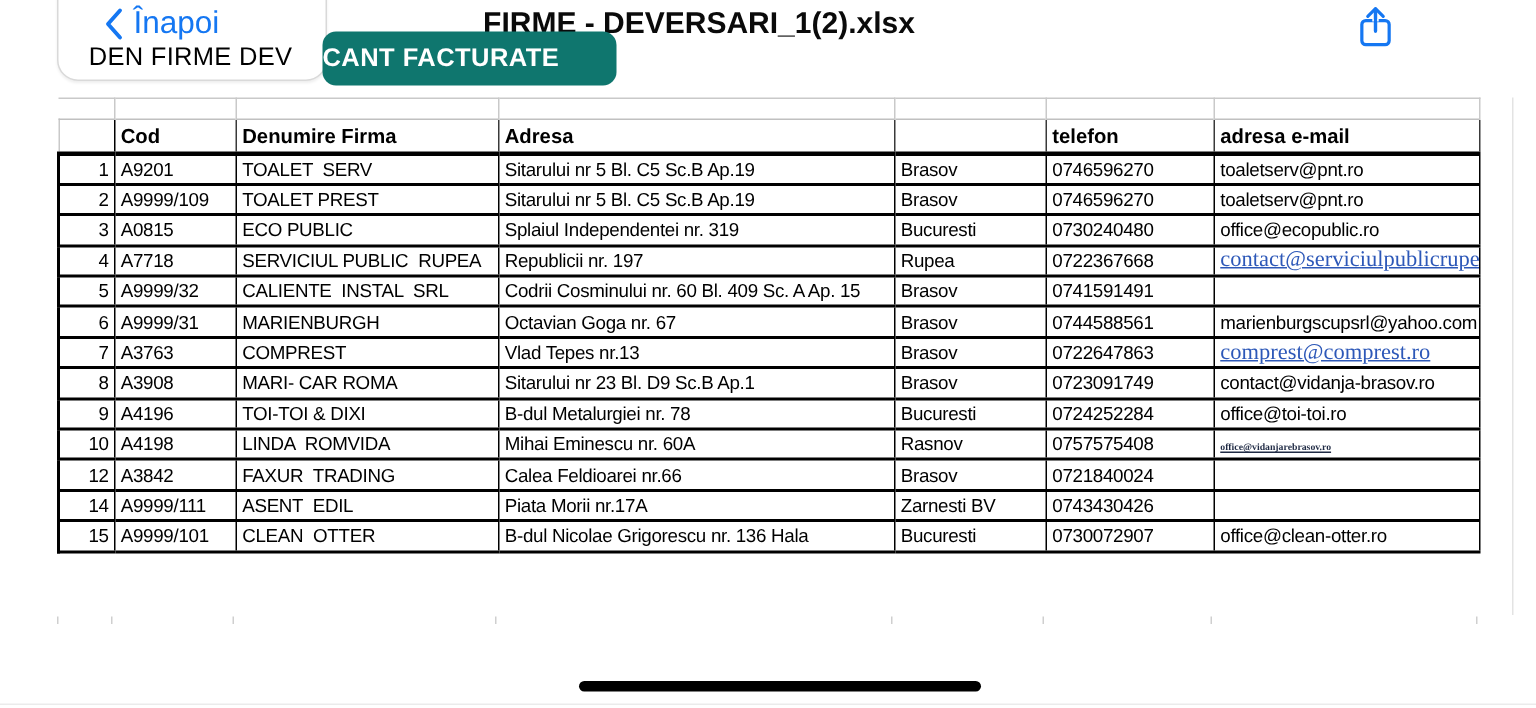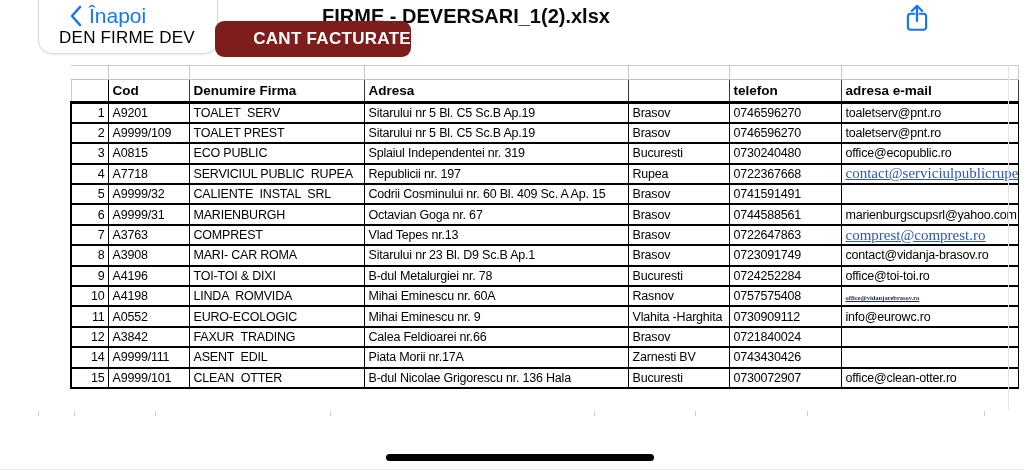--- a/index.html
+++ b/index.html
@@ -20,33 +20,33 @@
     position:absolute; left:38px; top:28px; width:178px; text-align:center;
     font-size:17px; font-weight:normal; color:#000; letter-spacing:.2px; z-index:3;
   }
   .back {
     position:absolute; left:70px; top:3px; height:26px; z-index:4;
     display:flex; align-items:center; gap:7px; color:#1577f2;
     font-size:21px; cursor:default;
   }
   .tab-inactive {
     position:absolute; left:215px; top:21px; width:196px; height:36px;
-    background:#7f1d1d; border-radius:9px; z-index:2;
-    display:flex; align-items:center; justify-content:flex-end;
+    background:#0f766e; border-radius:9px; z-index:2;
+    display:flex; align-items:center; justify-content:flex-start;
     color:#fff; font-size:17px; font-weight:bold; letter-spacing:.3px;
   }
   .doc-title {
     position:absolute; left:0; top:5px; width:836px; text-align:center;
     font-size:20px; font-weight:600; color:#0a0a0a; z-index:1;margin-left:48px;
   }
   .share-btn { position:absolute; left:903px; top:3px; width:32px; height:32px; z-index:4; }
 
   
   .sheet { position:absolute; left:38px; top:65px; }
-  table { border-collapse:collapse; table-layout:fixed; width:947px;margin-left:32px; }
+  table { border-collapse:collapse; table-layout:fixed; width:947px; }
   col.w-num{width:37px} col.w-cod{width:81px} col.w-firma{width:175px}
   col.w-adr{width:264px} col.w-oras{width:101px} col.w-tel{width:112px} col.w-email{width:177px}
 
   tr.spacer { height:14px; }
   tr.spacer td { border-right:1px solid #c9c9c9; border-top:1px solid #c9c9c9; }
 
   tr.head { height:23px; }
   tr.head th {
     border-right:1px solid #3a3a3a; border-top:1px solid #c0c0c0;
     border-bottom:3px solid #000;
@@ -232,29 +232,20 @@
         <tr>
     <td class="c-num"><span>10</span></td>
     <td class="c-cod"><span>A4198</span></td>
     <td class="c-firma"><span>LINDA  ROMVIDA</span></td>
     <td class="c-adr"><span>Mihai Eminescu nr. 60A</span></td>
     <td class="c-oras"><span>Rasnov</span></td>
     <td class="c-tel"><span>0757575408</span></td>
     <td class="c-email"><span class="em-tiny">office@vidanjarebrasov.ro</span></td>
   </tr>
         <tr>
-    <td class="c-num"><span>11</span></td>
-    <td class="c-cod"><span>A0552</span></td>
-    <td class="c-firma"><span>EURO-ECOLOGIC</span></td>
-    <td class="c-adr"><span>Mihai Eminescu nr. 9</span></td>
-    <td class="c-oras"><span>Vlahita -Harghita</span></td>
-    <td class="c-tel"><span>0730909112</span></td>
-    <td class="c-email"><span>info@eurowc.ro</span></td>
-  </tr>
-        <tr>
     <td class="c-num"><span>12</span></td>
     <td class="c-cod"><span>A3842</span></td>
     <td class="c-firma"><span>FAXUR  TRADING</span></td>
     <td class="c-adr"><span>Calea Feldioarei nr.66</span></td>
     <td class="c-oras"><span>Brasov</span></td>
     <td class="c-tel"><span>0721840024</span></td>
     <td class="c-email"><span></span></td>
   </tr>
         <tr>
     <td class="c-num"><span>14</span></td>

